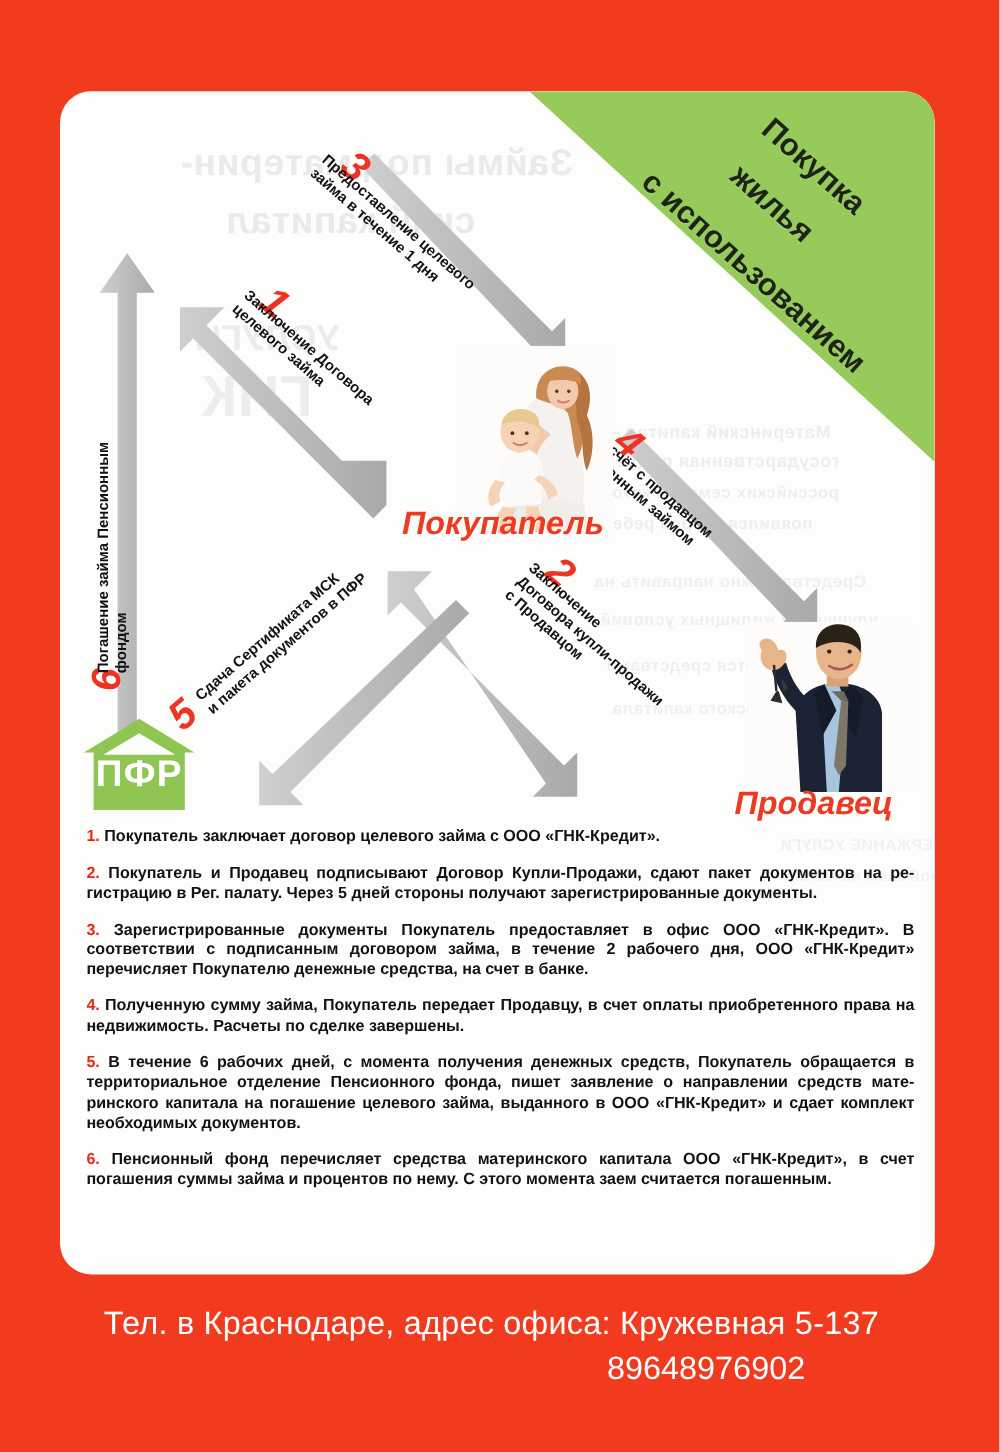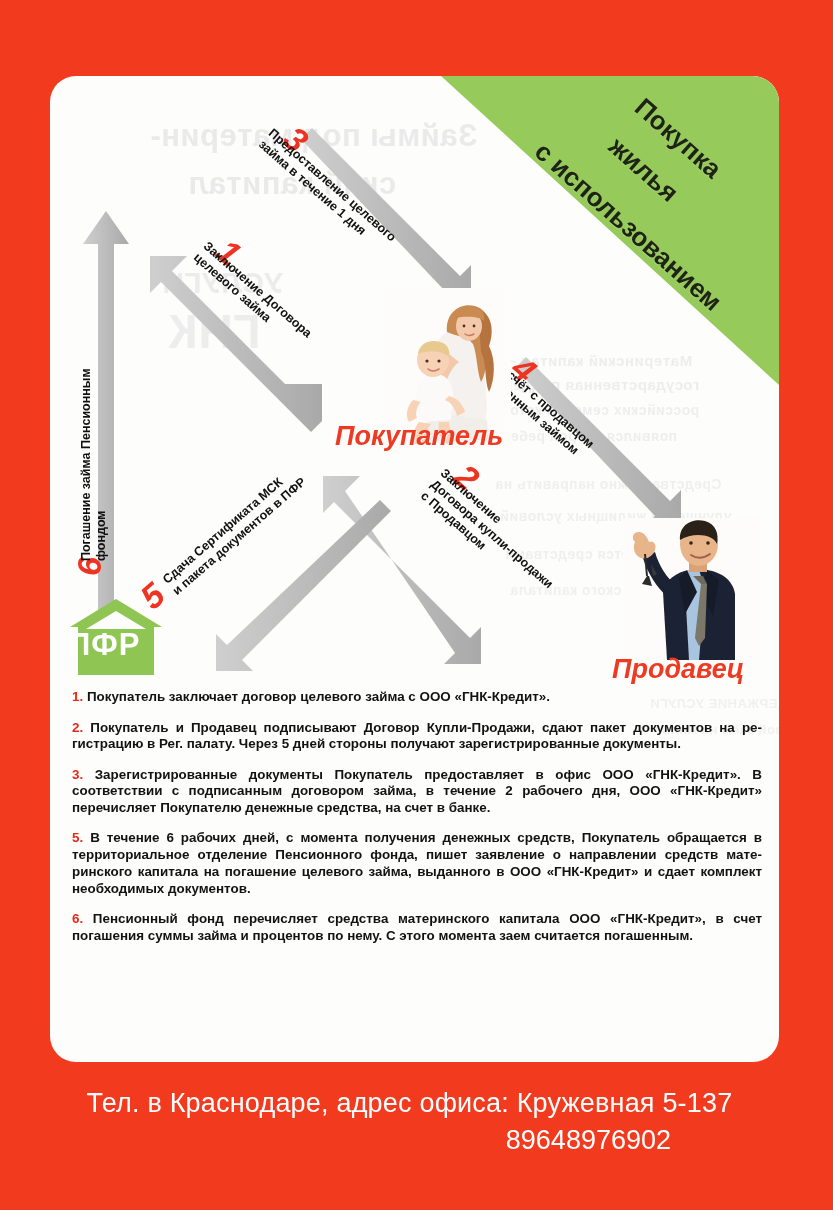--- a/index.html
+++ b/index.html
@@ -114,21 +114,21 @@
     position: absolute;
     left: 18px;
     top: 521px;
     width: 96px;
     height: 78px;
   }
   #pfr-icon .pfr-text {
     position: absolute;
     left: 0; right: 0;
     top: 30px;
-    text-align: left;
+    text-align: center;
     font-size: 31px;
     font-weight: bold;
     color: #ffffff;
     letter-spacing: 1px;
   }
 
   
   #arrows { position: absolute; left: 0; top: 0; width: 729px; height: 986px; }
 
   
@@ -383,20 +383,24 @@
       </p>
       <p class="step">
         <span class="n">2.</span>
         <span>Покупатель  и  Продавец  подписывают  Договор Купли-Продажи,  сдают пакет документов на ре-гистрацию в Рег. палату.  Через  5  дней стороны получают зарегистрированные документы.</span>
       </p>
       <p class="step">
         <span class="n">3.</span>
         <span>Зарегистрированные  документы Покупатель предоставляет  в офис ООО «ГНК-Кредит». В соответствии с подписанным договором займа,  в течение 2 рабочего дня, ООО «ГНК-Кредит» перечисляет Покупателю денежные средства,  на счет в банке.</span>
       </p>
       <p class="step">
+        <span class="n">4.</span>
+        <span>Полученную сумму займа,  Покупатель передает Продавцу,  в счет оплаты приобретенного права на недвижимость. Расчеты по сделке завершены.</span>
+      </p>
+      <p class="step">
         <span class="n">5.</span>
         <span>В течение 6 рабочих дней, с момента  получения денежных средств,  Покупатель обращается в территориальное  отделение  Пенсионного фонда,  пишет заявление  о направлении средств мате-ринского капитала на погашение целевого займа, выданного в ООО «ГНК-Кредит» и сдает комплект необходимых документов.</span>
       </p>
       <p class="step">
         <span class="n">6.</span>
         <span>Пенсионный фонд перечисляет средства материнского капитала  ООО «ГНК-Кредит», в счет погашения суммы займа и процентов по нему. С этого момента заем считается погашенным.</span>
       </p>
     </div>
 
     <div id="green-banner">

